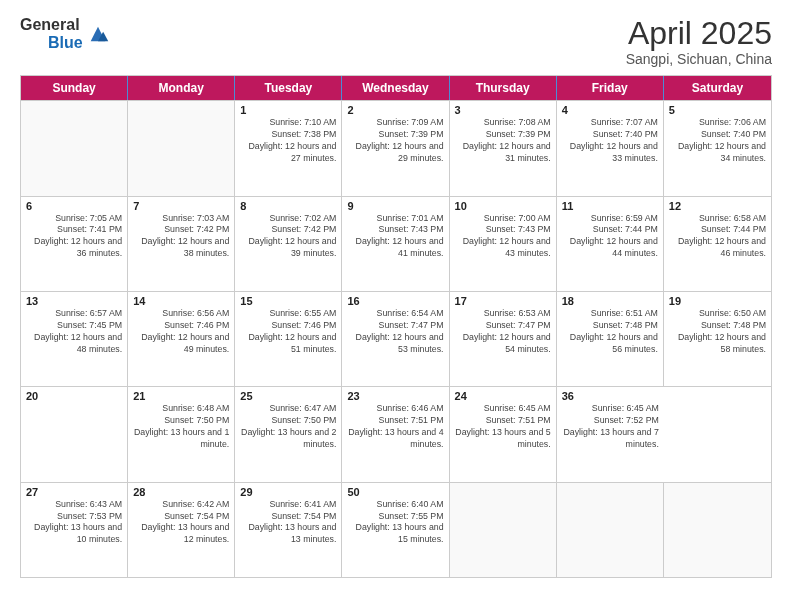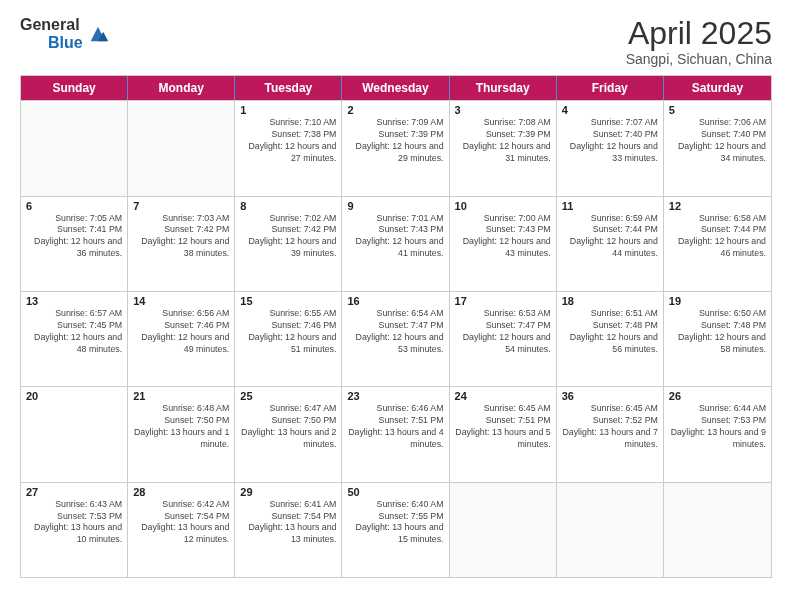--- a/index.html
+++ b/index.html
@@ -298,26 +298,20 @@
             <div class="day-info">Sunrise: 6:45 AM
 Sunset: 7:51 PM
 Daylight: 13 hours and 5 minutes.</div>
           </div>
           <div class="cal-cell">
             <div class="day-num">36</div>
             <div class="day-info">Sunrise: 6:45 AM
 Sunset: 7:52 PM
 Daylight: 13 hours and 7 minutes.</div>
           </div>
-          <div class="cal-cell">
-            <div class="day-num">26</div>
-            <div class="day-info">Sunrise: 6:44 AM
-Sunset: 7:53 PM
-Daylight: 13 hours and 9 minutes.</div>
-          </div>
         </div>
         <div class="cal-row">
           <div class="cal-cell">
             <div class="day-num">27</div>
             <div class="day-info">Sunrise: 6:43 AM
 Sunset: 7:53 PM
 Daylight: 13 hours and 10 minutes.</div>
           </div>
           <div class="cal-cell">
             <div class="day-num">28</div>

